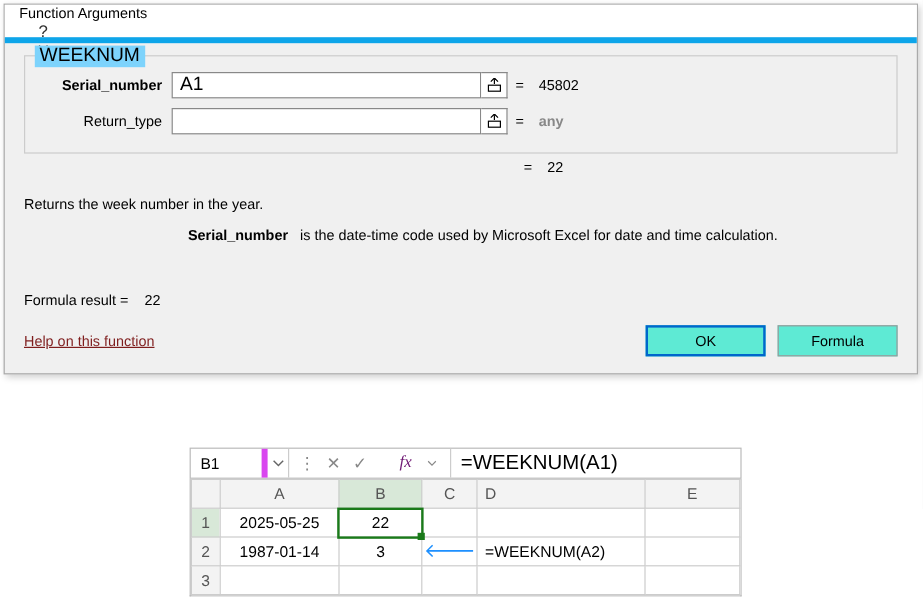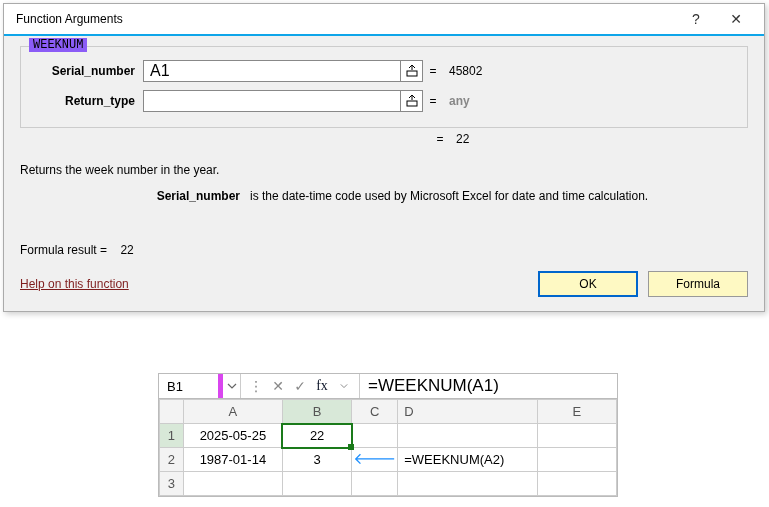--- a/index.html
+++ b/index.html
@@ -1,29 +1,29 @@
 <!DOCTYPE html>
 <html><head>
 <meta charset="utf-8">
 <style>
   * { box-sizing: border-box; margin: 0; padding: 0; }
   body { font-family: "Segoe UI", Arial, sans-serif; font-size: 12px; background: #fff; width: 769px; height: 507px; position: relative; color: #000; }
   
   
   .dialog { position: absolute; left: 3px; top: 3px; width: 762px; border: 1px solid #aaa; background: #f0f0f0; box-shadow: 2px 2px 6px rgba(0,0,0,0.2); }
-  .titlebar { display: flex; align-items: center; height: 32px; background: #fff; border-bottom: 2px solid #0ea5e9; padding: 0 8px 0 12px; }
+  .titlebar { display: flex; align-items: flex-start; height: 32px; background: #fff; border-bottom: 5px solid #0ea5e9; padding: 0 8px 0 12px; flex-direction: column; }
   .titlebar .title { flex: 1; font-size: 12px; }
   .titlebar .btn { width: 40px; height: 28px; display: flex; align-items: center; justify-content: center; font-size: 14px; color: #333; cursor: pointer; }
   
   .body { padding: 10px 16px 14px 16px; }
   .group { border: 1px solid #ccc; padding: 12px 12px 8px 12px; position: relative; }
-  .group-label { position: absolute; top: -9px; left: 8px; background: #8b5cf6; padding: 0 4px; font-size: 12px; font-family: Liberation Mono, monospace; }
+  .group-label { position: absolute; top: -9px; left: 8px; background: #7dd3fc; padding: 0 4px; font-size: 16px; }
   
   .argrow { display: flex; align-items: center; margin-bottom: 6px; height: 24px; }
-  .argrow .lbl { width: 110px; text-align: right; padding-right: 8px; font-size: 12px; font-weight: bold; }
+  .argrow .lbl { width: 110px; text-align: right; padding-right: 8px; font-size: 12px; }
   .argrow .lbl.bold { font-weight: bold; }
   .argrow .inpwrap { width: 280px; display: flex; }
   .argrow .inpwrap input { flex: 1; height: 22px; padding: 0 6px; border: 1px solid #888; background: #fff; font-size: 16px; outline: none; }
   .argrow .collapse { width: 22px; height: 22px; border: 1px solid #888; border-left: none; background: #fff; display: flex; align-items: center; justify-content: center; cursor: pointer; }
   .argrow .eq { width: 20px; text-align: center; }
   .argrow .val { flex: 1; padding-left: 6px; }
   .argrow .val.dim { color: #888; font-weight: bold; }
   
   .resrow { display: flex; margin: 4px 0 10px 0; }
   .resrow .sp { width: 410px; }
@@ -32,34 +32,34 @@
   
   .desc { margin: 17px 0 12px 0; }
   .argdesc { display: flex; margin: 6px 0 40px 0; }
   .argdesc .an { width: 230px; text-align: right; font-weight: bold; padding-right: 10px; }
   .argdesc .ad { flex: 1; }
   
   .formres { margin-bottom: 14px; }
   
   .footer { display: flex; align-items: center; }
   .footer .help { color: #7f1d1d; text-decoration: underline; cursor: pointer; flex: 1; }
-  .footer button { width: 100px; height: 26px; margin-left: 10px; border: 1px solid #999; background: #fef9c3; cursor: pointer; font-size: 12px; }
+  .footer button { width: 100px; height: 26px; margin-left: 10px; border: 1px solid #999; background: #5eead4; cursor: pointer; font-size: 12px; }
   .footer button.ok { border: 2px solid #0066cc; }
   
   
   .collapse svg { width: 12px; height: 12px; }
   
   
   .sheet { position: absolute; left: 158px; top: 373px; width: 460px; }
   .fbar { display: flex; align-items: center; height: 26px; border: 1px solid #bbb; background: #fff; }
   .namebox { width: 64px; height: 100%; display: flex; align-items: center; padding: 0 8px; border-right: 5px solid #d946ef; font-size: 13px; }
   .nbdrop { width: 18px; height: 100%; display:flex; align-items:center; justify-content:center; border-right: 1px solid #ccc; cursor:pointer; color:#666; }
   .fbtns { display: flex; height: 100%; padding: 0 4px; border-right: 1px solid #ccc; }
   .fbtns .fb { width: 22px; display: flex; align-items: center; justify-content: center; color: #888; cursor: pointer; font-size: 14px; }
-  .fbtns .fx { font-family: serif; color: #0f172a; font-size: 14px; }
+  .fbtns .fx { font-style: italic; font-family: serif; color: #701a75; font-size: 14px; margin-left: 16px; }
   .fbtns .dd { font-size: 10px; color:#888; }
   .fcontent { flex: 1; padding: 0 8px; font-size: 17px; display:flex; align-items:center; }
   
   .grid { border: 1px solid #bbb; border-top: none; }
   .grid table { border-collapse: collapse; width: 100%; }
   .grid th, .grid td { border: 1px solid #ccc; height: 24px; font-size: 13px; font-weight: normal; text-align: center; background: #fff; }
   .grid th { background: #f3f3f3; color: #555; }
   .grid .corner { width: 24px; background: #f3f3f3; }
   .grid .rh { width: 24px; background: #f3f3f3; color: #555; text-align: center; }
   .grid .colA { width: 100px; }

